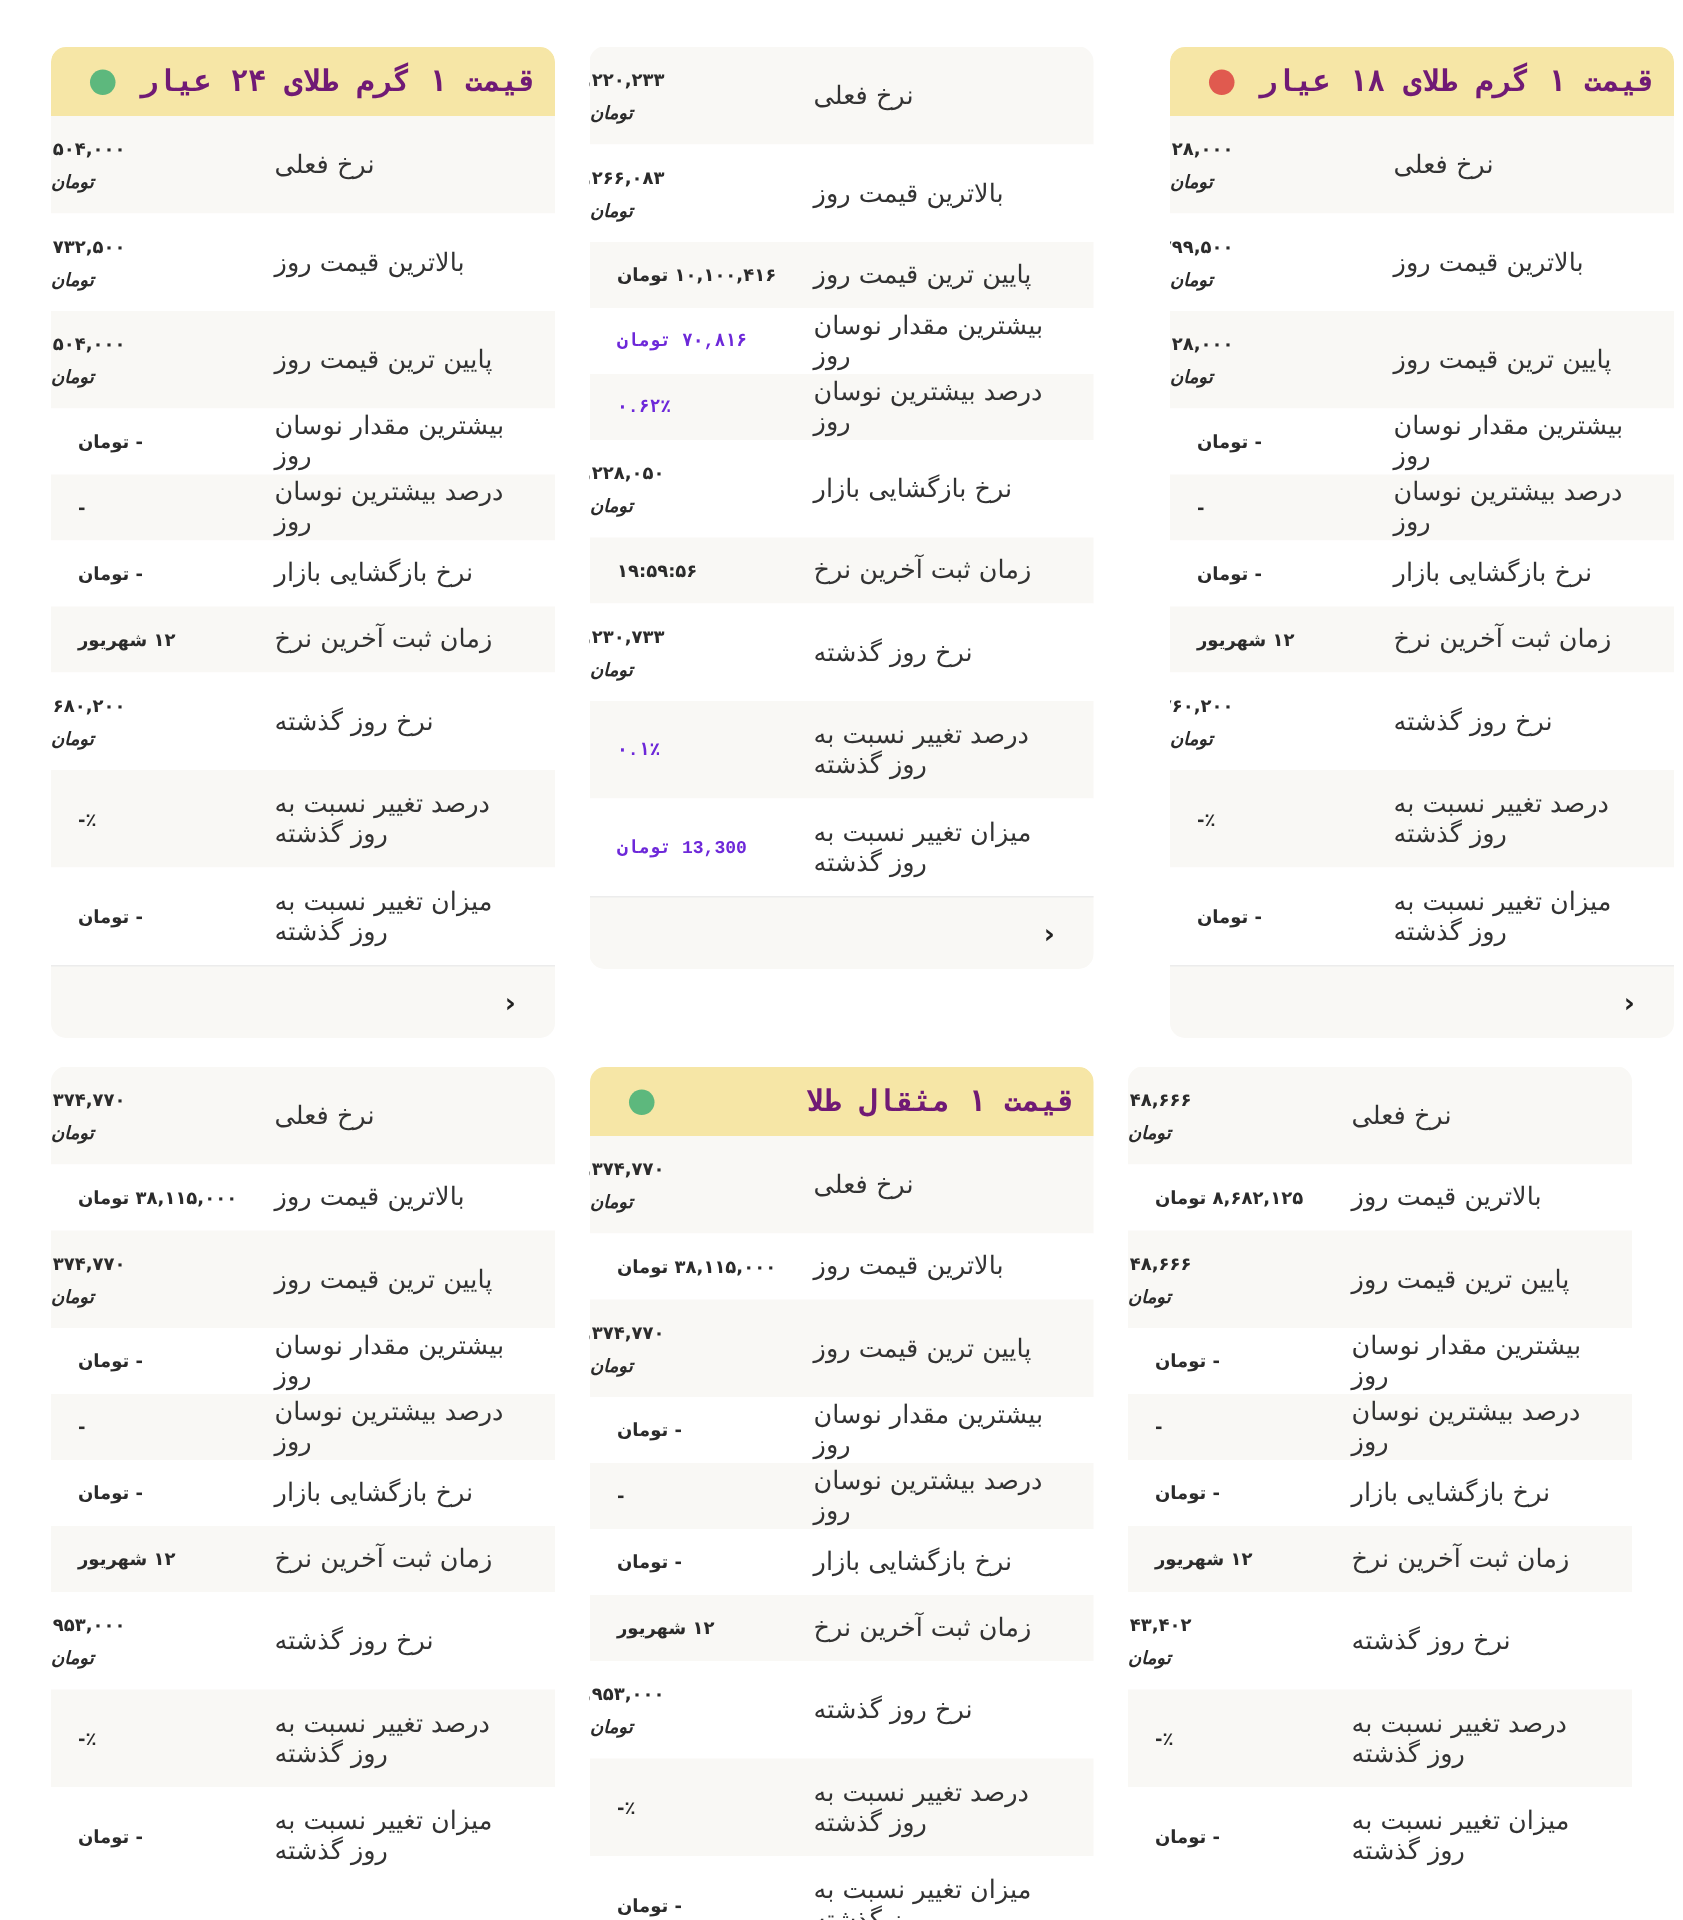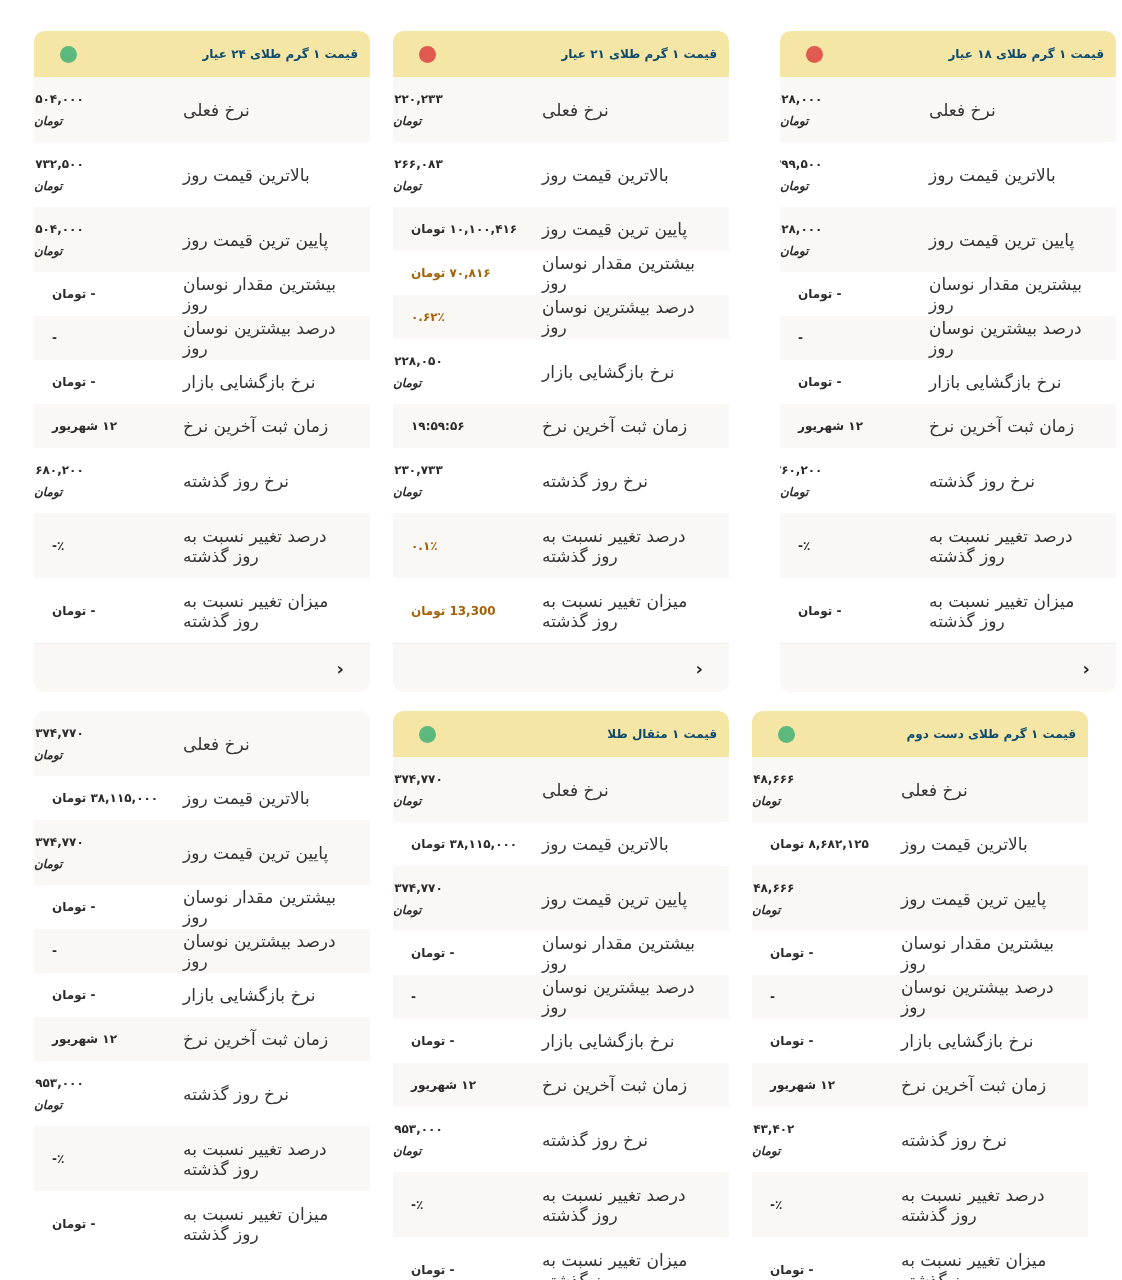--- a/index.html
+++ b/index.html
@@ -28,24 +28,25 @@
     .card-header {
       height: 46px;
       background: #f6e6a6;
       display: flex;
       align-items: center;
       justify-content: space-between;
       padding: 0 12px 0 26px;
       border-radius: 10px 10px 0 0;
     }
     .card-title {
-      font-size: 12px;
+      font-size: 20px;
       font-weight: bold;
-      color: #0c4a6e;
+      color: #701a75;
       white-space: nowrap;
+      font-family: Liberation Mono, monospace;
     }
     .status-dot {
       width: 17px;
       height: 17px;
       border-radius: 50%;
     }
     .row {
       display: flex;
       align-items: center;
       justify-content: space-between;
@@ -67,21 +68,21 @@
       font-weight: bold;
       color: #2b2b2b;
       text-align: right;
       width: 150px;
       line-height: 22px;
       direction: rtl;
     }
     .row-value .num { display: block; direction: ltr; text-align: left; }
     .row-value .unit { display: block; padding-right: 132px; white-space: nowrap; font-style: italic; }
     .value-inline { direction: rtl; text-align: left; display: block; padding-left: 18px; }
-    .red { color: #a16207; }
+    .red { color: #6d28d9; font-family: Liberation Mono, monospace; }
     .card-footer {
       height: 48px;
       background: #f9f8f5;
       border-top: 1px solid #ececec;
       display: flex;
       align-items: center;
       justify-content: flex-start;
       padding-right: 26px;
     }
     .chevron-icon {
@@ -162,24 +163,20 @@
         <span class="row-label">میزان تغییر نسبت به روز گذشته</span>
         <span class="row-value">
           <span class="value-inline">- تومان</span>
         </span>
       </div>
       <div class="card-footer">
         <span class="chevron-icon">‹</span>
       </div>
     </div>
     <div class="card" style="left: 393px; top: 31px;">
-      <div class="card-header">
-        <span class="card-title">قیمت ۱ گرم طلای ۲۱ عیار</span>
-        <span class="status-dot" style="background: rgb(224, 90, 79);"></span>
-      </div>
       <div class="row odd h-tall">
         <span class="row-label">نرخ فعلی</span>
         <span class="row-value">
           <span class="num" style="text-align: left; margin-left: -18px;">۱۰,۲۲۰,۲۳۳</span>
           <span class="unit" style="text-align: left; padding: 0px;">تومان</span>
         </span>
       </div>
       <div class="row even h-tall">
         <span class="row-label">بالاترین قیمت روز</span>
         <span class="row-value">
@@ -308,24 +305,20 @@
         <span class="row-label">میزان تغییر نسبت به روز گذشته</span>
         <span class="row-value">
           <span class="value-inline">- تومان</span>
         </span>
       </div>
       <div class="card-footer">
         <span class="chevron-icon">‹</span>
       </div>
     </div>
     <div class="card" style="left: 752px; top: 711px;">
-      <div class="card-header">
-        <span class="card-title">قیمت ۱ گرم طلای دست دوم</span>
-        <span class="status-dot" style="background: rgb(93, 184, 125);"></span>
-      </div>
       <div class="row odd h-tall">
         <span class="row-label">نرخ فعلی</span>
         <span class="row-value">
           <span class="num" style="text-align: left; margin-left: -18px;">۸,۱۴۸,۶۶۶</span>
           <span class="unit" style="text-align: left; padding: 0px;">تومان</span>
         </span>
       </div>
       <div class="row even h-short">
         <span class="row-label">بالاترین قیمت روز</span>
         <span class="row-value">

